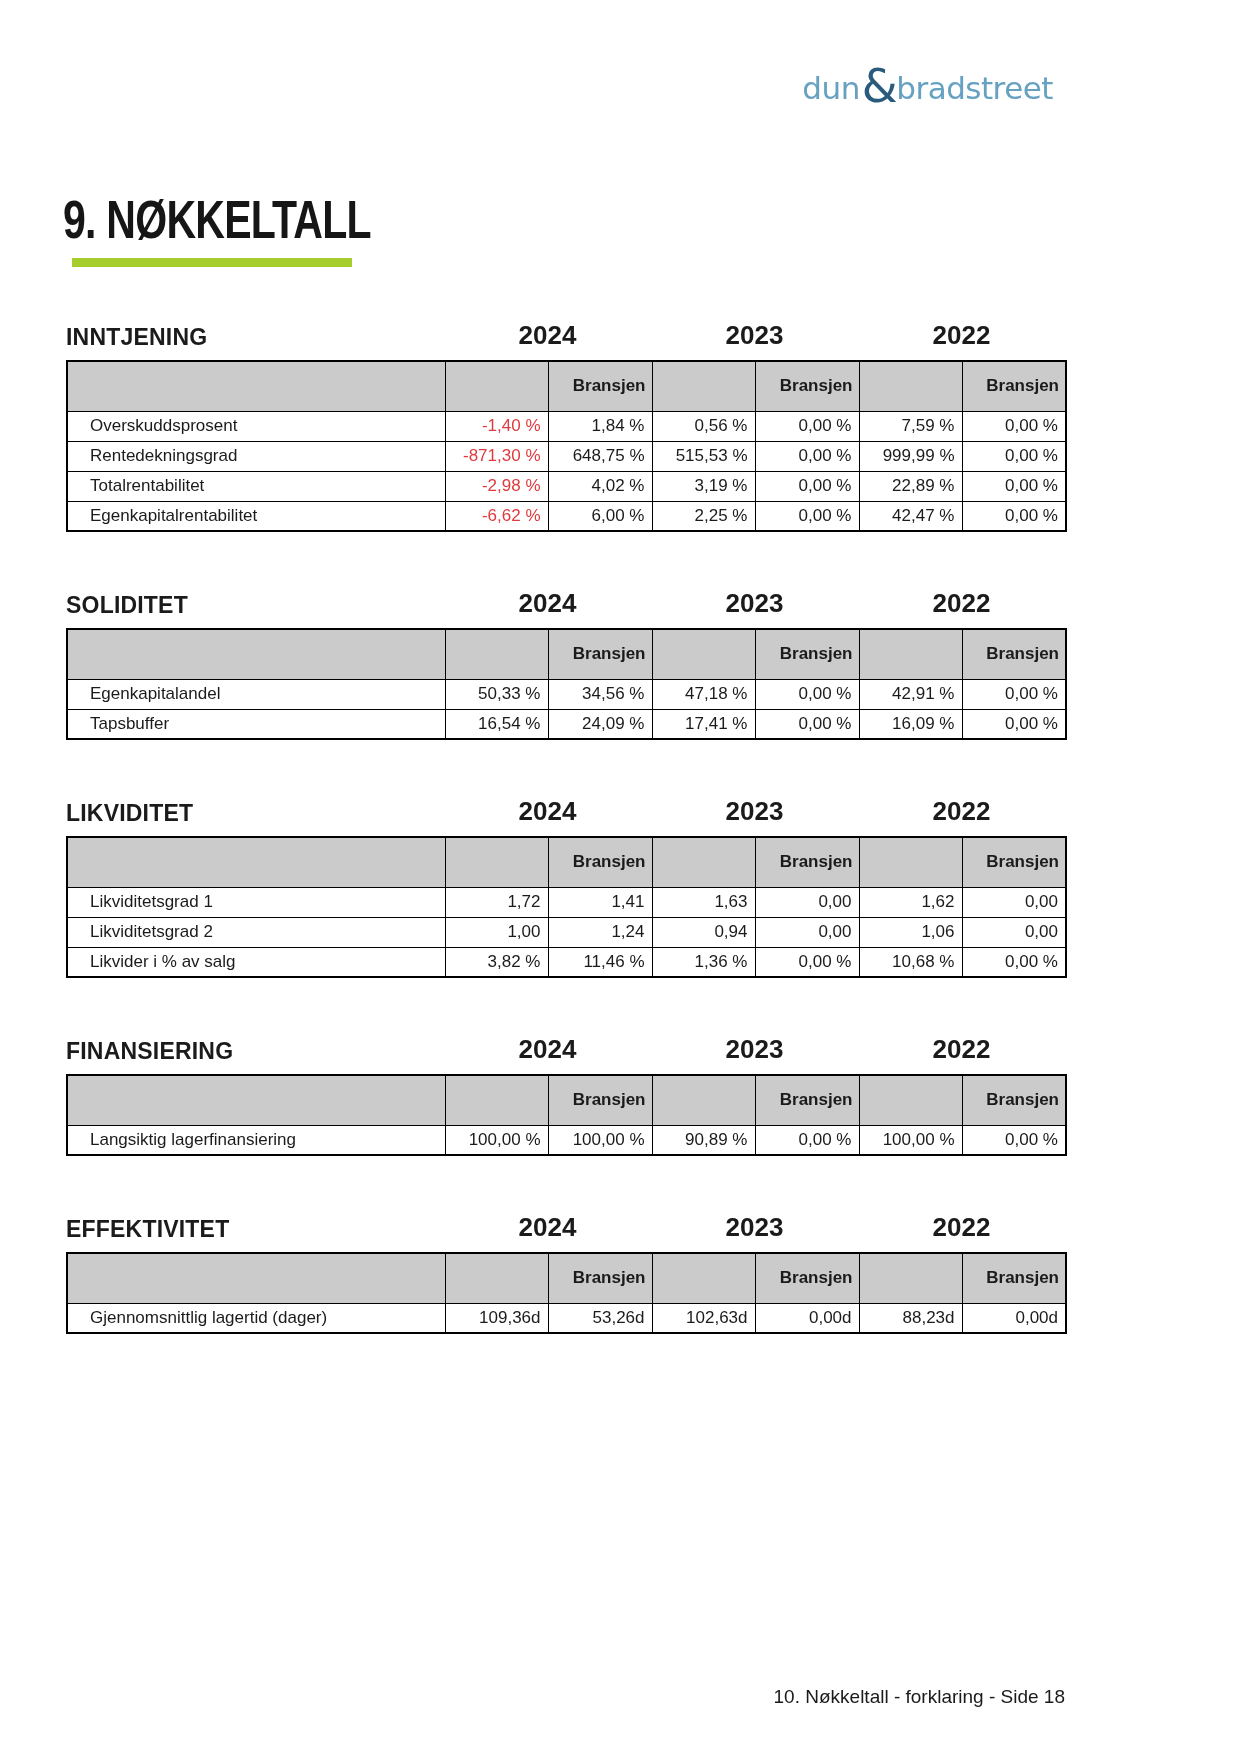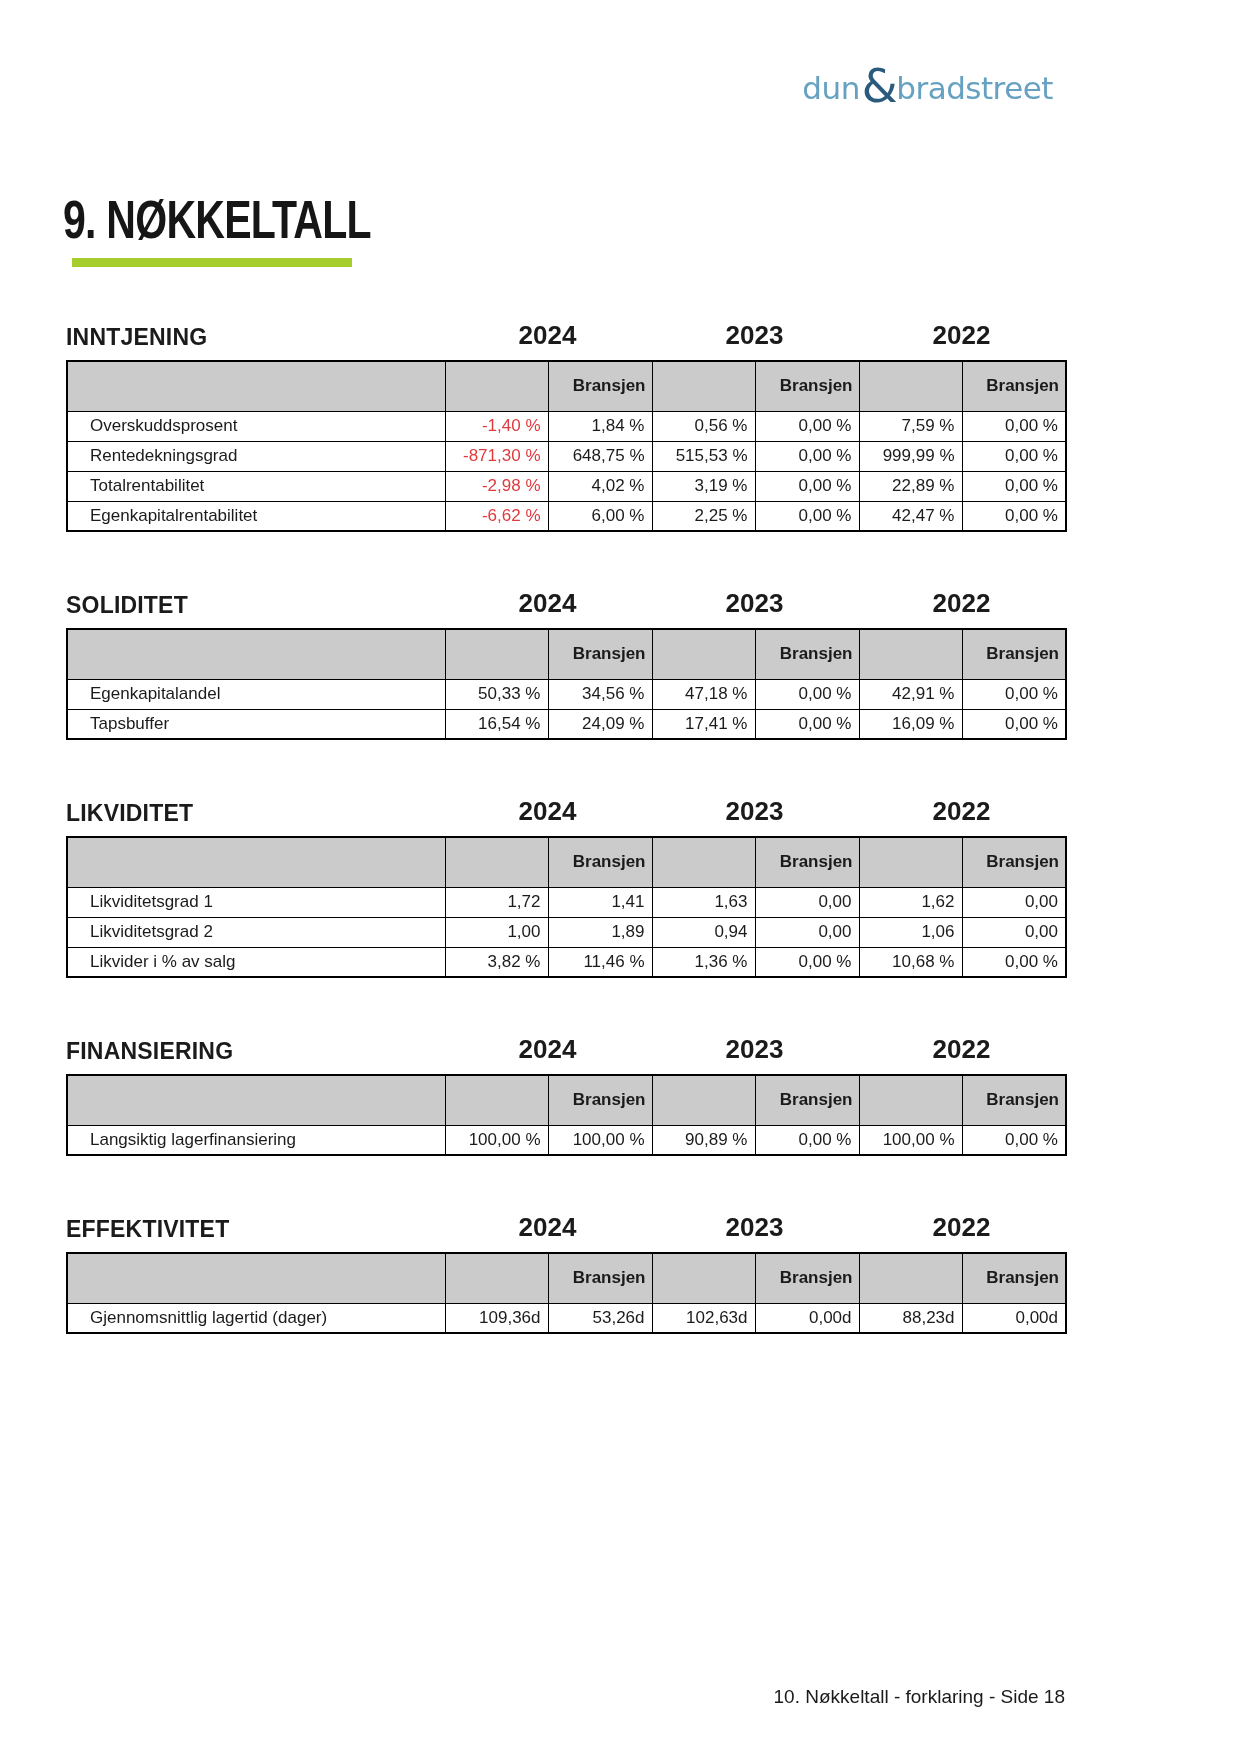--- a/index.html
+++ b/index.html
@@ -226,21 +226,21 @@
           <td class="num">1,72</td>
           <td class="num">1,41</td>
           <td class="num">1,63</td>
           <td class="num">0,00</td>
           <td class="num">1,62</td>
           <td class="num">0,00</td>
         </tr>
         <tr>
           <td class="lbl">Likviditetsgrad 2</td>
           <td class="num">1,00</td>
-          <td class="num">1,89</td>
+          <td class="num">1,24</td>
           <td class="num">0,94</td>
           <td class="num">0,00</td>
           <td class="num">1,06</td>
           <td class="num">0,00</td>
         </tr>
         <tr>
           <td class="lbl">Likvider i % av salg</td>
           <td class="num">3,82 %</td>
           <td class="num">11,46 %</td>
           <td class="num">1,36 %</td>

